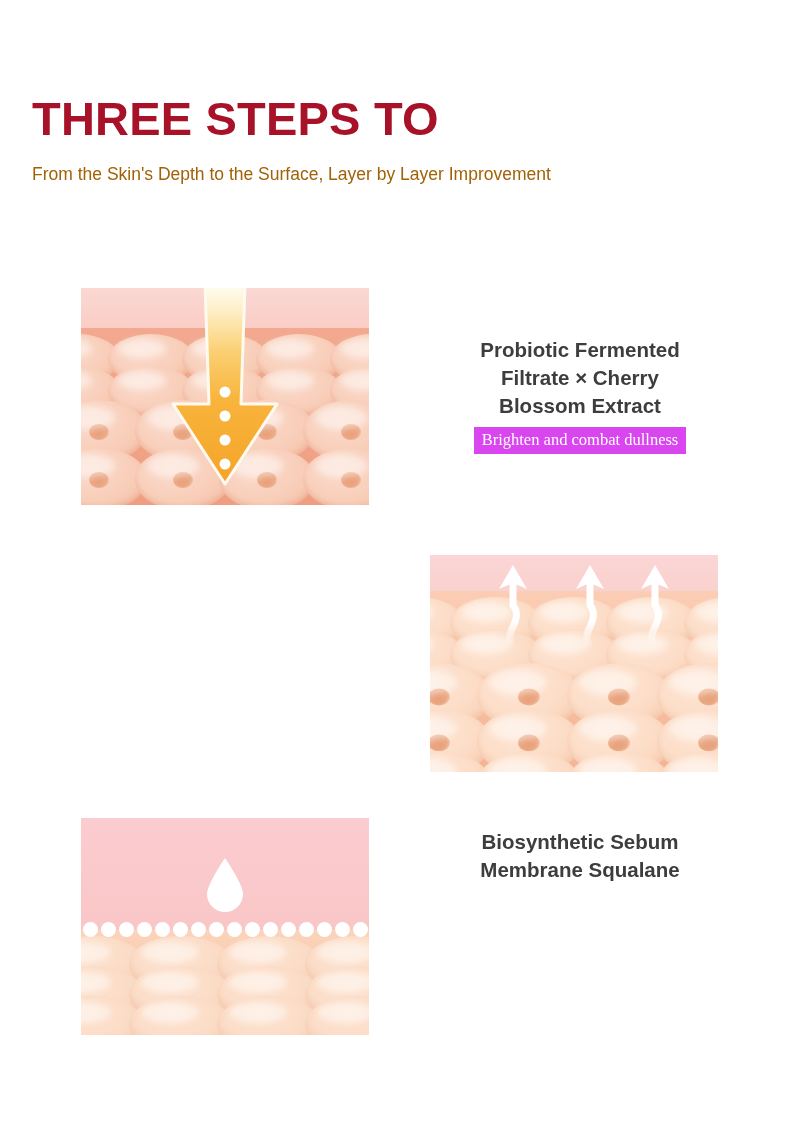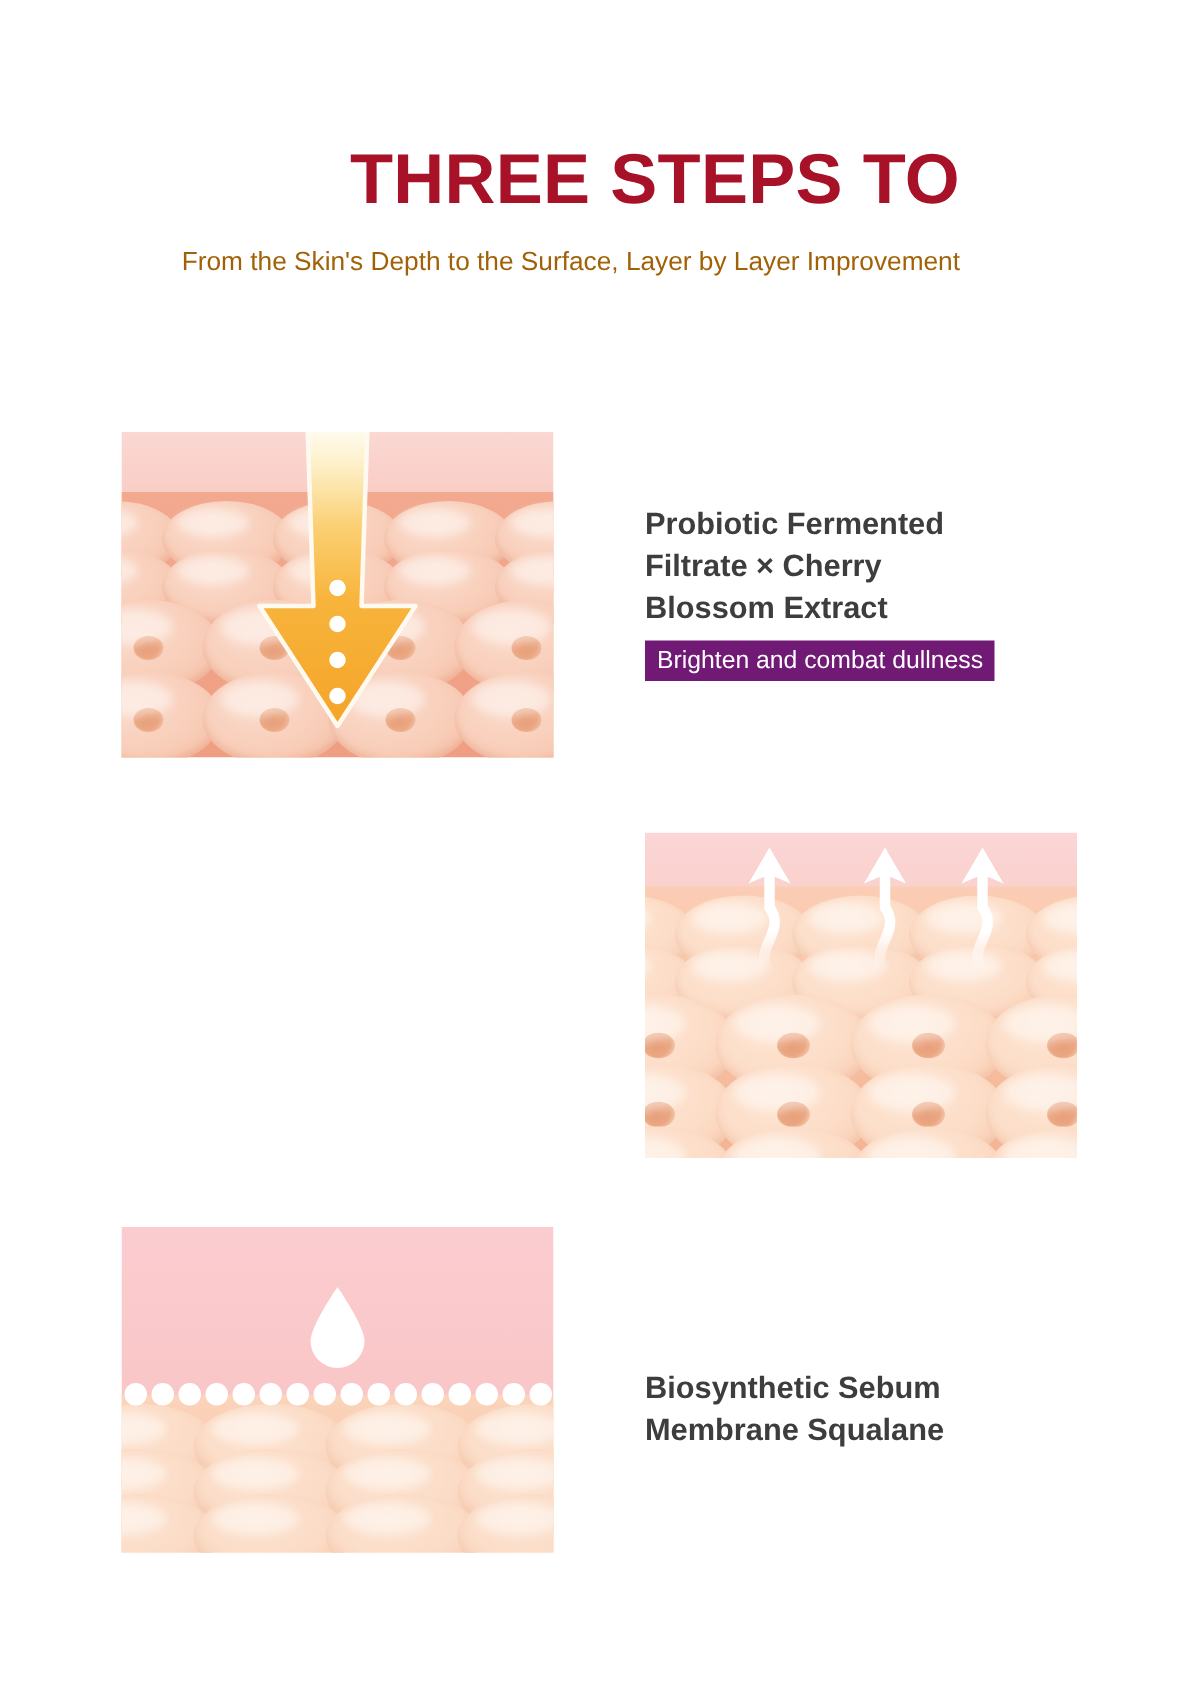--- a/index.html
+++ b/index.html
@@ -15,21 +15,22 @@
     font-family: "Liberation Sans", sans-serif;
     overflow: hidden;
   }
 
   
   .header {
     position: absolute;
     top: 92px;
     left: 0;
     width: 640px;
-    text-align: right;
+    text-align: left;
+    padding-left: 32px;
   }
   .title-line {
     color: #a81228;
     font-size: 47px;
     font-weight: bold;
     line-height: 54px;
     letter-spacing: 0.2px;
     white-space: nowrap;
   }
   .subtitle {
@@ -41,48 +42,50 @@
   }
   .step-img {
     position: absolute;
     width: 288px;
     height: 217px;
     overflow: hidden;
   }
   .step-text {
     position: absolute;
     width: 300px;
+    text-align: center;
   }
   .step-heading {
     color: #3d3d3d;
     font-size: 20.5px;
     font-weight: bold;
     line-height: 28px;
     white-space: pre-line;
   }
   .badge {
     display: inline-block;
     margin-top: 7px;
-    background: #701a75;
+    background: #d946ef;
     color: #ffffff;
     font-size: 16.5px;
     line-height: 20px;
     padding: 3px 8px 4px 8px;
     white-space: nowrap;
+    font-family: Liberation Serif, serif;
   }
 
   
   #step1-img { left: 81px;  top: 288px; }
   #step1-txt { left: 430px; top: 336px; }
 
   #step2-img { left: 430px; top: 555px; }
   #step2-txt { left: 80px;  top: 603px; }
 
   #step3-img { left: 81px;  top: 818px; }
-  #step3-txt { left: 430px; top: 912px; }
+  #step3-txt { left: 430px; top: 828px; }
 
   
   .skin-canvas { position: absolute; inset: 0; }
   .sky {
     position: absolute;
     left: 0; right: 0; top: 0;
   }
   .derm {
     position: absolute;
     left: 0; right: 0; bottom: 0;

